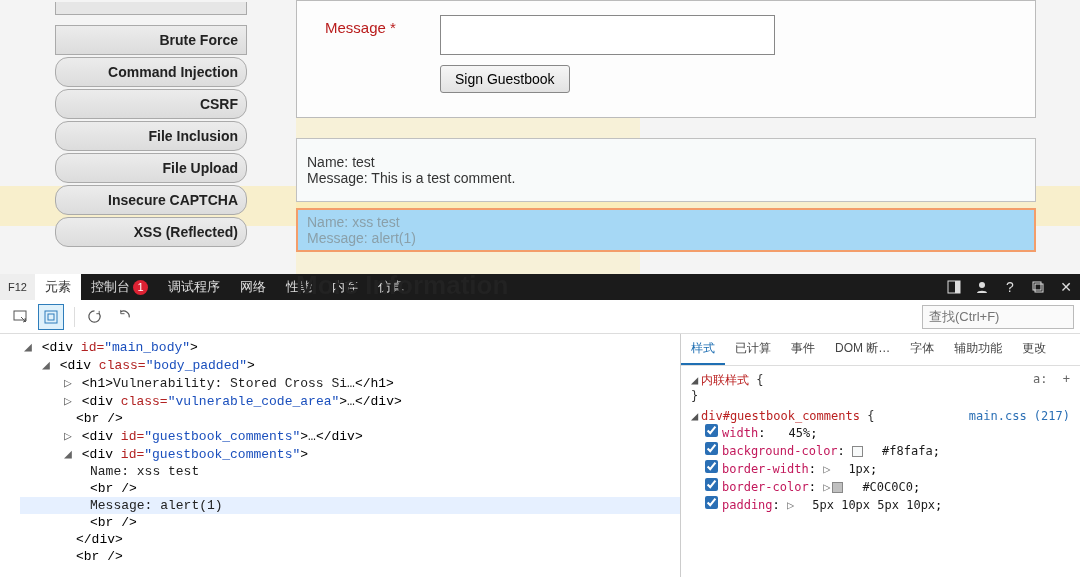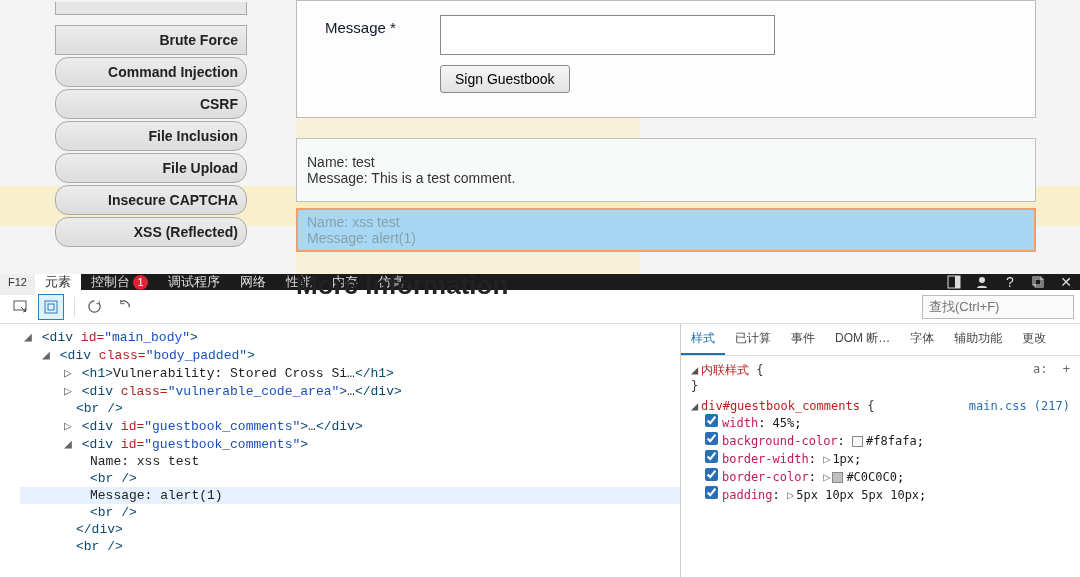--- a/index.html
+++ b/index.html
@@ -13,30 +13,30 @@
   .hl-v { position:absolute; top:0; bottom:0; background:rgba(255,230,130,0.25); }
   
   .sidebar { position:absolute; left:55px; top:2px; width:192px;text-align:right; }
   .menu-spacer { height:13px; border:1px solid #aaa; border-top:0; background:#e6e6e6; margin-bottom:10px; }
   .menu-item { display:block; background:linear-gradient(#ececec,#dcdcdc); border:1px solid #aaa; padding:6px 8px; font-weight:bold; font-size:14px; color:#222; margin-bottom:0; cursor:pointer; }
   .menu-item + .menu-item { margin-top:2px;border-radius:13px; }
   
   .content { position:absolute; left:296px; top:0; right:40px; }
   .form-box { border:1px solid #bbb; background:#fdfdfd; padding:14px 10px 14px 28px; width:740px; }
   .form-row { display:flex; align-items:flex-start; margin-bottom:10px; }
-  .form-label { width:115px; font-size:15px; color:#0f172a; padding-top:4px; }
+  .form-label { width:115px; font-size:15px; color:#b91c1c; padding-top:4px; }
   .form-row textarea { width:335px; height:40px; border:1px solid #888; font-size:13px; resize:none; }
   .form-row .btn { margin-left:115px; }
   button.gbtn { background:linear-gradient(#f6f6f6,#e2e2e2); border:1px solid #888; border-radius:3px; padding:5px 14px; font-size:14px; cursor:pointer; }
   .comment-block { width:740px; border:1px solid #c0c0c0; background:#f8fafa; padding:15px 10px; font-size:14px; color:#333; margin-top:20px; }
   .comment-block.sel { color:#8aa0aa; background:#a6d8f5; border:2px solid #f39d6a; padding:4px 9px; }
   h2.more { font-size:26px; font-weight:bold; color:#222; margin-top:18px; }
 
   
-  .dt-bar { height:16px; background:#1b1b1b; color:#ddd; display:flex; align-items:center; font-size:13px; }
+  .dt-bar { height:26px; background:#1b1b1b; color:#ddd; display:flex; align-items:center; font-size:13px; }
   .dt-tab { padding:0 10px; height:26px; display:flex; align-items:center; cursor:pointer; }
   .dt-tab.f12 { background:#eee; color:#333; font-size:11px; padding:0 8px; }
   .dt-tab.active { background:#fff; color:#333; }
   .dt-err { display:inline-flex; align-items:center; justify-content:center; width:15px; height:15px; border-radius:50%; background:#d23; color:#fff; font-size:11px; margin-left:3px; }
   .dt-right { margin-left:auto; display:flex; align-items:center; }
   .dt-ico { width:28px; height:26px; display:flex; align-items:center; justify-content:center; cursor:pointer; color:#ddd; font-size:14px; }
   .dt-ico svg { fill:#ddd; }
 
   
   .tool-row { height:34px; border-bottom:1px solid #ddd; display:flex; align-items:center; padding-left:8px; }
@@ -44,36 +44,36 @@
   .tool-ico.box { border:1px solid #2e7dbb; background:#dff1fb; }
   .tool-sep { width:1px; height:20px; background:#ddd; margin:0 6px; }
   .search-box { margin-left:auto; width:152px; height:24px; border:1px solid #bbb; background:#fafafa; padding:2px 6px; font-size:13px; color:#888; margin-right:6px; }
 
   
   .dt-body { flex:1; display:flex; overflow:hidden; border-top:0; }
   .elements { flex:1; overflow:auto; font-family:Consolas, "Courier New", monospace; font-size:13px; padding:4px 0 0 20px; }
   .line { white-space:pre; padding:1px 4px; }
   .line.sel { background:#e6f0ff; }
   .tw { display:inline-block; width:10px; color:#666; cursor:pointer; }
-  .tag { color:#0c4a6e; }
+  .tag { color:#000000; }
   .attr { color:#b22222; }
   .val { color:#1a4fbd; }
   .txt { color:#222; }
 
   .styles { width:400px; border-left:1px solid #ccc; display:flex; flex-direction:column; font-size:12px; }
   .styles-tabs { display:flex; border-bottom:1px solid #ddd; }
   .s-tab { padding:6px 10px; cursor:pointer; color:#444; }
   .s-tab.active { color:#1f6fb3; border-bottom:2px solid #1f6fb3; }
   .styles-body { flex:1; overflow:auto; padding:6px 10px; font-family:Consolas, monospace; }
   .rule-head { color:#b22; }
   .rule-link { float:right; color:#2a6fb5; }
   .prop { padding:1px 0 1px 14px; }
   .prop .cb { accent-color:#2a6fb5; margin-right:4px; }
   .pn { color:#c2185b; }
-  .pv { color:#1a1a1a; }
+  .pv { color:#1a1a1a;margin-left:16px; }
   .swatch { display:inline-block; width:11px; height:11px; border:1px solid #888; vertical-align:middle; margin-right:3px; }
   .tri { color:#777; margin-right:2px; }
   .brace { color:#333; }
   .inline-label { color:#b22; }
   .actions { float:right; color:#666; }
   .actions span { margin-left:8px; cursor:pointer; }
 </style>
 </head>
 <body>
 

